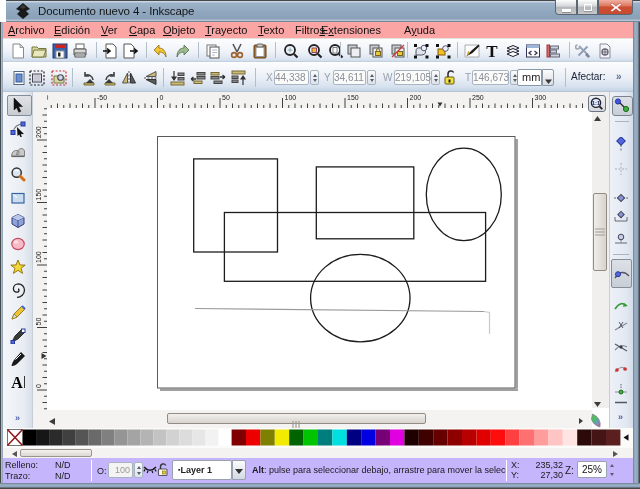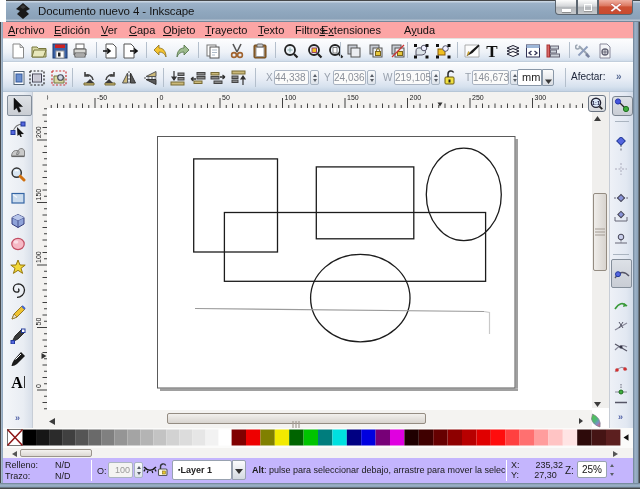--- a/index.html
+++ b/index.html
@@ -272,21 +272,21 @@
       <rect x="1" y="1" width="13" height="3" fill="#cbb97a" stroke="#776a35"></rect>
       <path d="M12 15 v-8 M10 9 l2 -3 2 3z" fill="#333" stroke="#333" stroke-width="1.2"></path>
       <rect x="1" y="6" width="6" height="2.5" fill="#888" stroke="#444"></rect>
       <rect x="1" y="10" width="6" height="2.5" fill="#888" stroke="#444"></rect>
     </svg>
 <div class="vsep2" style="left:252px"></div>
 <span class="abs" style="left:263px;top:9px;font-size:10px;color:#98a0ac">X</span>
 <div class="spin" style="left:271px;top:7px;width:35px;height:15px;padding:1px 3px 0 0">44,338</div>
 <div class="spinarr" style="left:307px;top:7px"></div>
 <span class="abs" style="left:321px;top:9px;font-size:10px;color:#98a0ac">Y</span>
-<div class="spin" style="left:330px;top:7px;width:33px;height:15px;padding:1px 3px 0 0">24,036</div>
+<div class="spin" style="left:330px;top:7px;width:33px;height:15px;padding:1px 3px 0 0">34,611</div>
 <div class="spinarr" style="left:364px;top:7px"></div>
 <span class="abs" style="left:380px;top:9px;font-size:10px;color:#98a0ac">W</span>
 <div class="spin" style="left:391px;top:7px;width:36px;height:15px;padding:1px 3px 0 0">219,105</div>
 <div class="spinarr" style="left:428px;top:7px"></div>
 <svg class="abs" style="left:440px;top:6px" width="13" height="17" viewBox="0 0 13 17">
       <rect x="2" y="8" width="9" height="7" rx="1" fill="#f0e040" stroke="#6a5a10"></rect>
       <path d="M5 8 V5 a3 3 0 015.6-1.5" fill="none" stroke="#2a2a2a" stroke-width="1.5"></path>
       <rect x="5.5" y="10.5" width="2" height="3" fill="#222"></rect>
     </svg>
 <span class="abs" style="left:462px;top:9px;font-size:10px;color:#98a0ac">T</span>
@@ -580,21 +580,21 @@
     </svg>
 <div class="abs" style="left:169px;top:2px;width:60px;height:20px;background:#fff;border:1px solid #98a2b0;border-radius:2px;padding:4px 0 0 5px;font-size:9px;color:#222;font-weight:bold"><span style="font-size:7px;vertical-align:1px">▪</span>Layer 1</div>
 <div class="abs" style="left:229px;top:2px;width:14px;height:20px;background:linear-gradient(180deg,#fbfcfd,#d4dae2);border:1px solid #98a2b0;border-radius:0 2px 2px 0"><svg width="8" height="6" style="margin:7px 0 0 2px" viewBox="0 0 8 6">
         <path d="M0 1h8L4 6z" fill="#333"></path>
       </svg></div>
 <div class="abs" style="left:249px;top:7px;width:254px;overflow:hidden;white-space:nowrap"><b>Alt</b>: pulse para seleccionar debajo, arrastre para mover la selecci</div>
 <div class="abs" style="left:503px;top:2px;width:1px;height:21px;background:#c9c7c3;border-right:1px solid #fff"></div>
 <div class="abs" style="left:508px;top:1.5px">X:</div>
     <div class="abs" style="left:525px;top:1.5px;width:35px;text-align:right">235,32</div>
 <div class="abs" style="left:508px;top:12px">Y:</div>
-    <div class="abs" style="left:525px;top:12px;width:35px;text-align:center">27,30</div>
+    <div class="abs" style="left:525px;top:12px;width:35px;text-align:right">27,30</div>
 <div class="abs" style="left:562px;top:7px;font-size:10px">Z:</div>
 <div class="abs" style="left:574px;top:3px;width:30px;height:17px;background:#fff;border:1px solid #98a2b0;border-radius:2px;font-size:10px;color:#111;text-align:center;padding-top:2px">25%</div>
 <div class="spinarr" style="left:605px;top:3px;height:17px;width:8px;border:none;background:none"></div>
 </div>
 <div class="abs" id="lborder"></div>
 <div class="abs" id="rborder"></div>
 <div class="abs" id="bborder"></div>
 <div class="wbtn" id="btnmin">
     <div class="abs" style="left:6px;top:9px;width:9px;height:3px;background:#fff;box-shadow:0 1px 1px #888"></div>
   </div>

